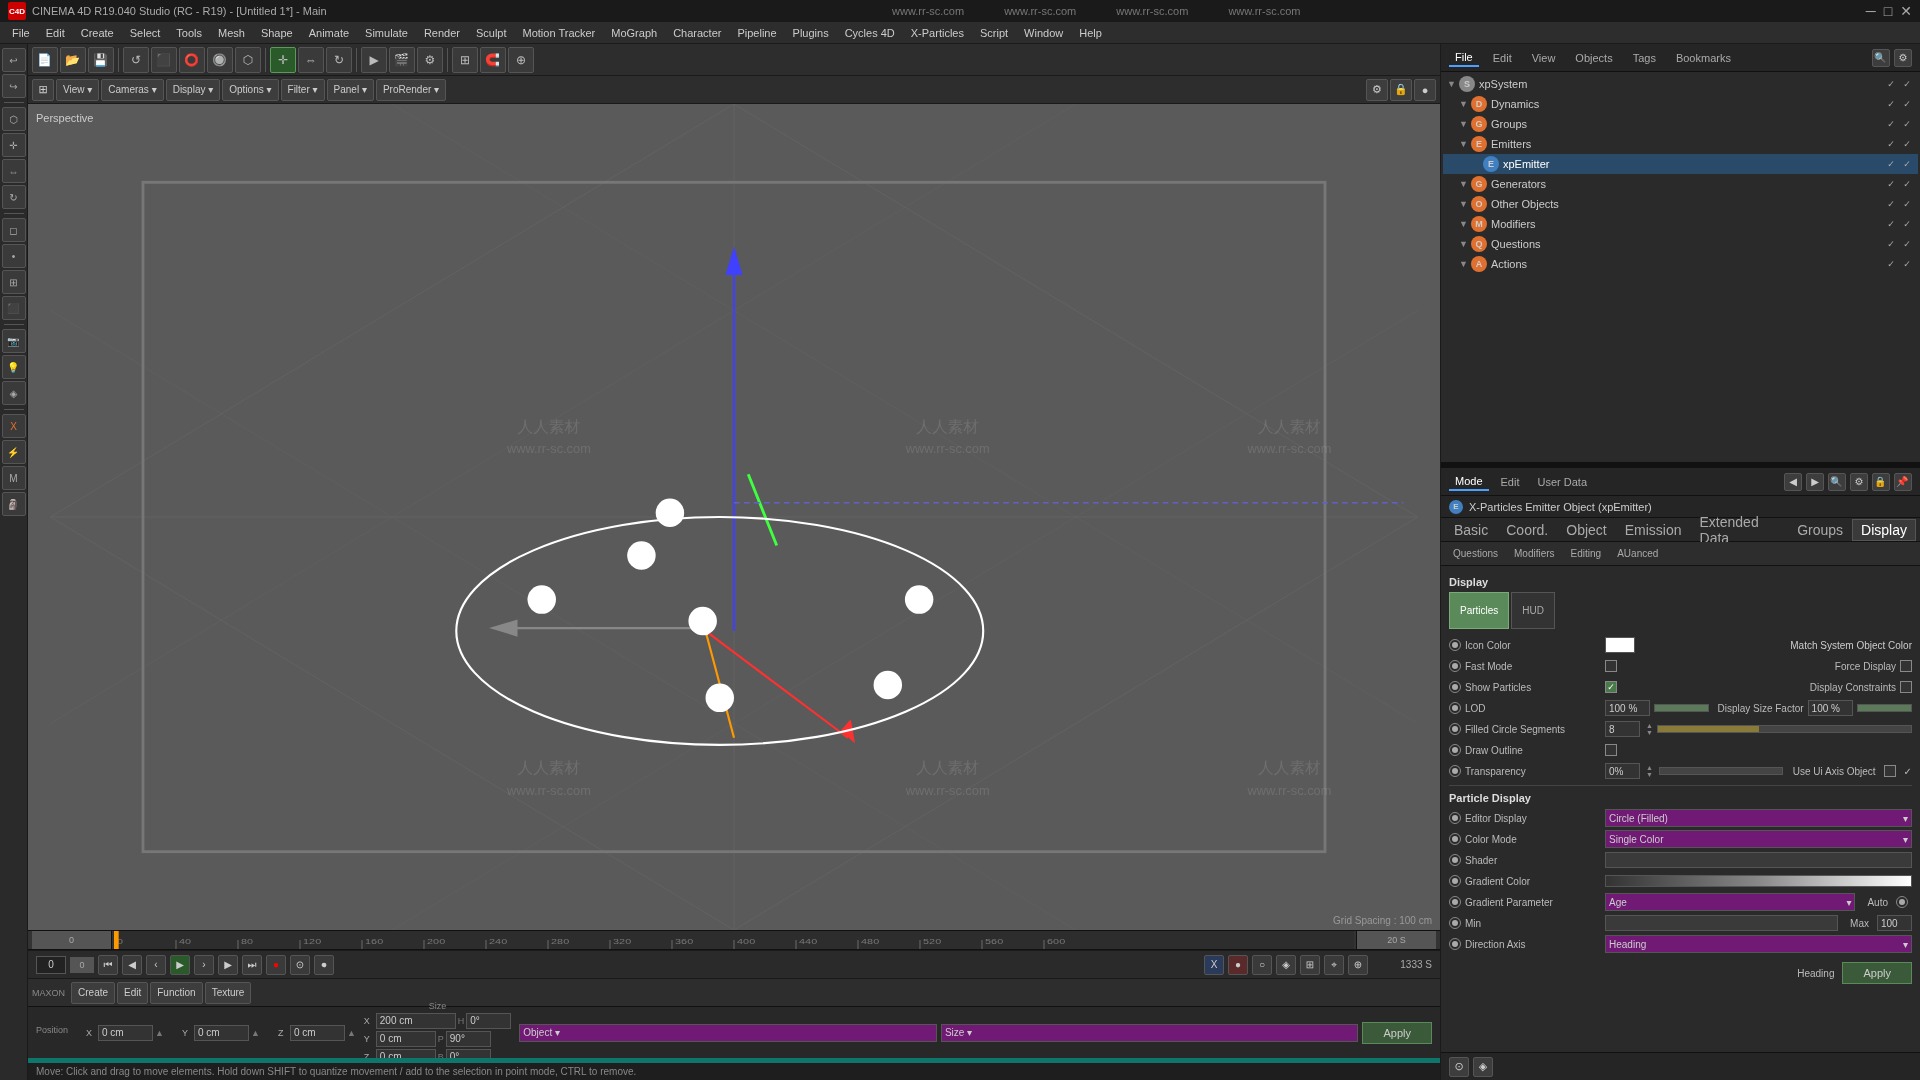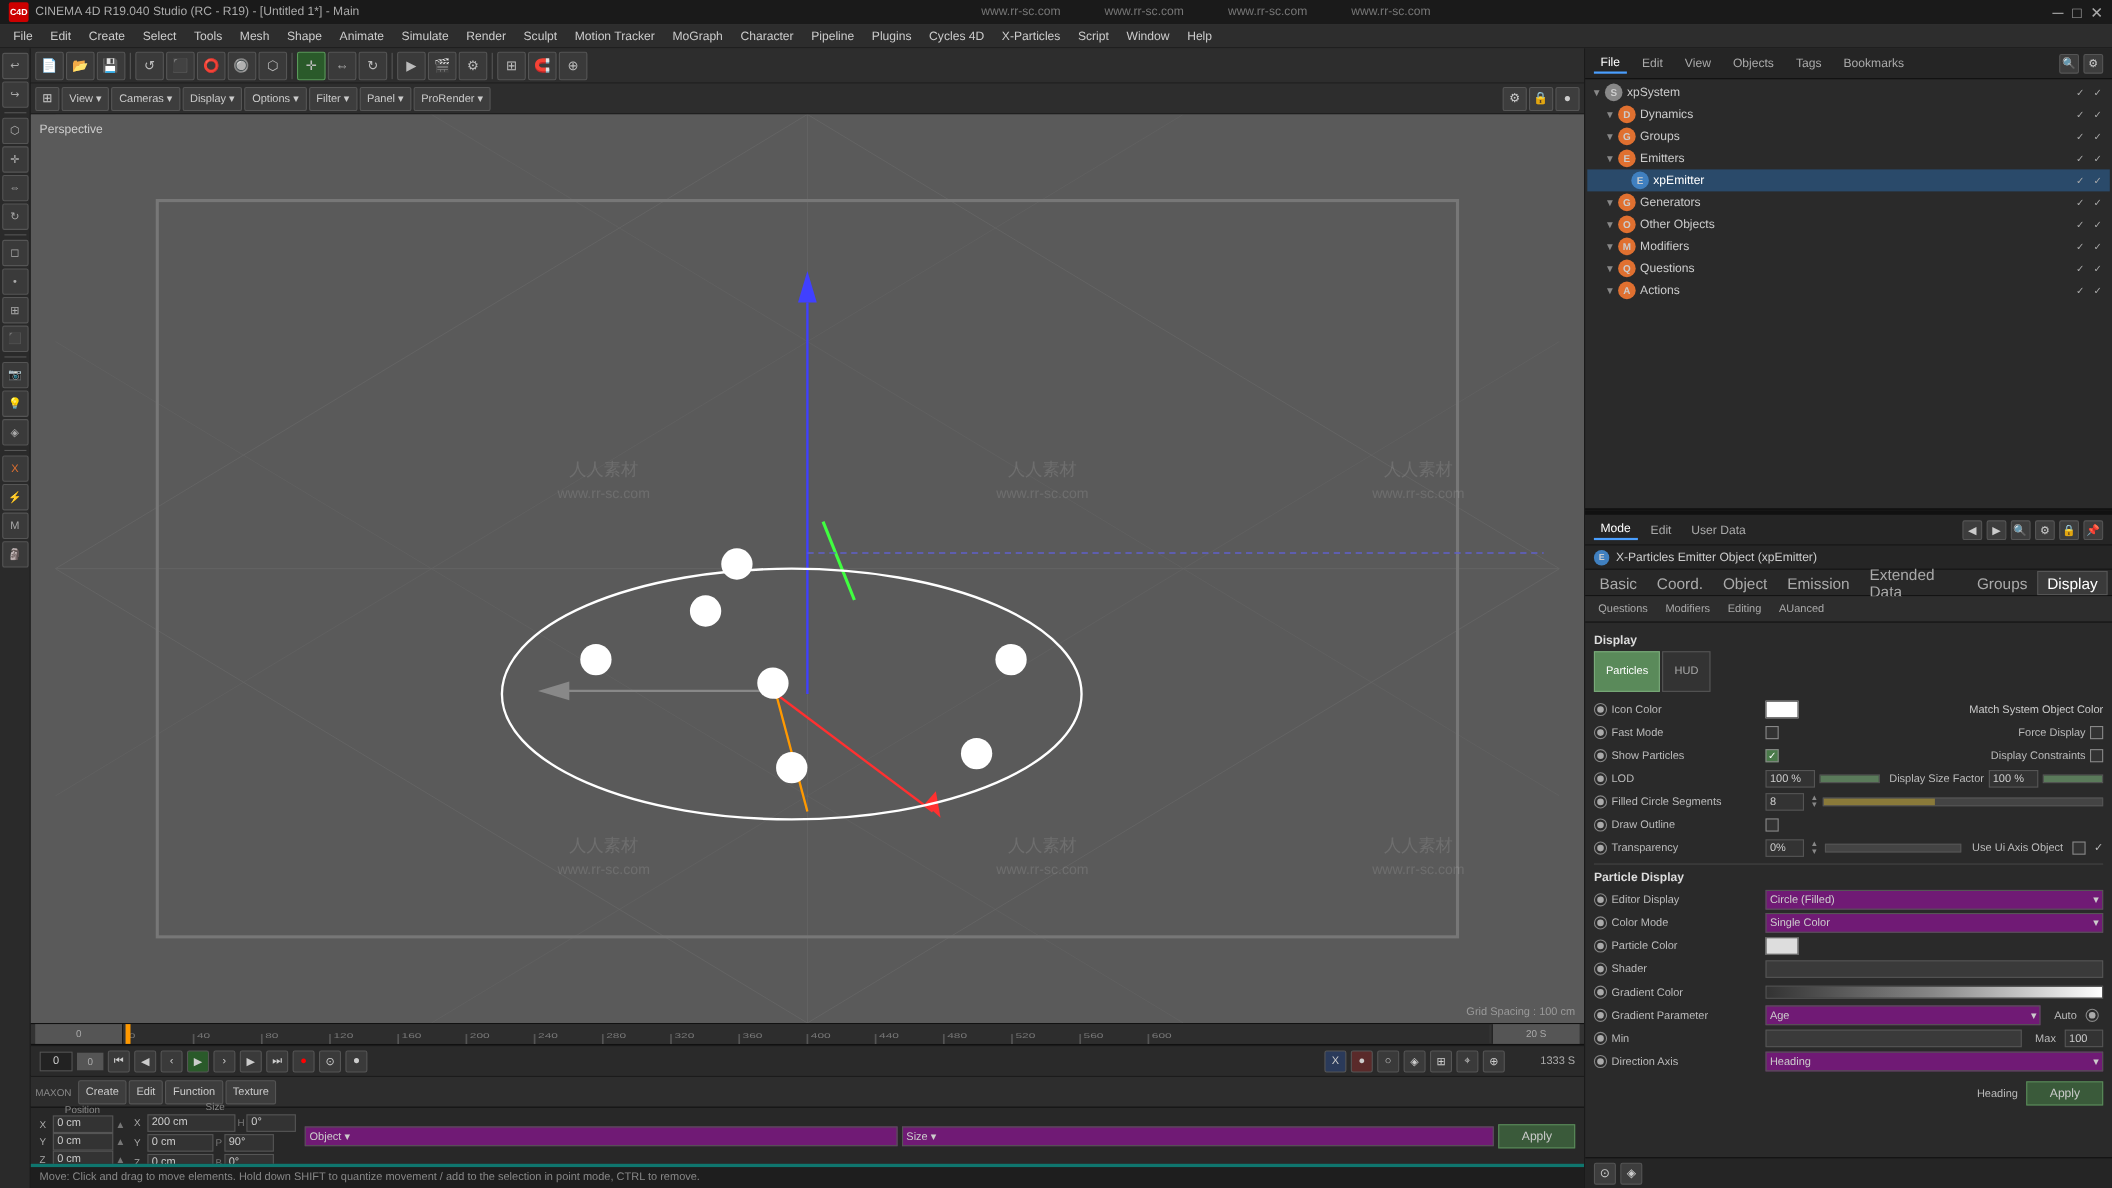--- a/index.html
+++ b/index.html
@@ -45,21 +45,21 @@
     .transport-btn { width: 20px; height: 20px; background: #3a3a3a; border: 1px solid #555; border-radius: 2px; display: flex; align-items: center; justify-content: center; cursor: pointer; font-size: 10px; color: #ccc; }
     .transport-input { width: 40px; height: 18px; background: #222; border: 1px solid #555; color: #ccc; font-size: 10px; text-align: center; }
 
     
     #mode-toolbar { height: 28px; background: #2d2d2d; display: flex; align-items: center; padding: 0 4px; gap: 2px; border-top: 1px solid #1a1a1a; }
 
     
     #bottom-bar { height: 60px; background: #2a2a2a; border-top: 1px solid #1a1a1a; display: flex; align-items: center; }
 
     
-    #statusbar { height: 22px; background: #1e1e1e; display: flex; align-items: center; padding: 0 8px; font-size: 10px; color: #888; border-top: 3px solid #0f766e; }
+    #statusbar { height: 22px; background: #1e1e1e; display: flex; align-items: center; padding: 0 8px; font-size: 10px; color: #888; border-top: 5px solid #0f766e; }
 
     
     #right-panel { width: 480px; background: #2a2a2a; border-left: 1px solid #1a1a1a; display: flex; flex-direction: column; }
 
     
     #obj-manager { height: 420px; display: flex; flex-direction: column; border-bottom: 2px solid #111; }
     #obj-manager-header { height: 28px; background: #252525; display: flex; align-items: center; padding: 0 8px; gap: 8px; border-bottom: 1px solid #111; }
     .panel-tab { font-size: 11px; color: #aaa; cursor: pointer; padding: 2px 6px; }
     .panel-tab.active { color: #fff; border-bottom: 2px solid #4a9fff; }
     #obj-tree { flex: 1; overflow-y: auto; padding: 2px; }
@@ -394,21 +394,21 @@
     <div id="mode-toolbar">
       <span style="font-size:9px;color:#888;margin-right:4px;">MAXON</span>
       <div class="vt-btn">Create</div>
       <div class="vt-btn">Edit</div>
       <div class="vt-btn">Function</div>
       <div class="vt-btn">Texture</div>
     </div>
 
     <div id="bottom-bar" style="height:52px; background:#282828; border-top:1px solid #111; display:flex; align-items:center; padding:0 8px; gap:8px;">
 
-      <div style="display:flex;flex-direction:column;gap:0;">
+      <div style="display:flex;flex-direction:row;gap:18px;">
         <div style="font-size:9px;color:#888;text-align:center;">Position</div>
         <div style="display:flex;align-items:center;gap:2px;">
           <span style="font-size:9px;color:#aaa;width:10px;">X</span>
           <input class="prop-input prop-input-sm" value="0 cm" style="width: 55px; height: 16px; background: rgb(51, 51, 51); border: 1px solid rgb(85, 85, 85); color: rgb(204, 204, 204); font-size: 10px;">
           <span style="font-size:9px;color:#777;cursor:pointer;">▲</span>
         </div>
         <div style="display:flex;align-items:center;gap:2px;">
           <span style="font-size:9px;color:#aaa;width:10px;">Y</span>
           <input class="prop-input prop-input-sm" value="0 cm" style="width: 55px; height: 16px; background: rgb(51, 51, 51); border: 1px solid rgb(85, 85, 85); color: rgb(204, 204, 204); font-size: 10px;">
           <span style="font-size:9px;color:#777;cursor:pointer;">▲</span>
@@ -750,29 +750,20 @@
             </div>
           <span class="prop-name">Color Mode</span>
           <div class="prop-value">
             <div class="prop-dropdown">
               <span>Single Color</span>
               <span>▾</span>
             </div>
           </div>
         </div>
 
-        <div class="prop-row">
-          <div class="prop-radio">
-              <div class="prop-radio-inner"></div>
-            </div>
-          <span class="prop-name">Particle Color</span>
-          <div class="prop-value">
-            <div class="prop-color" style="background:#ddd;"></div>
-          </div>
-        </div>
 
         <div class="prop-row">
           <div class="prop-radio">
               <div class="prop-radio-inner"></div>
             </div>
           <span class="prop-name">Shader</span>
           <div class="prop-value">
             <div style="flex:1;height:16px;background:#3a3a3a;border:1px solid #555;"></div>
           </div>
         </div>

